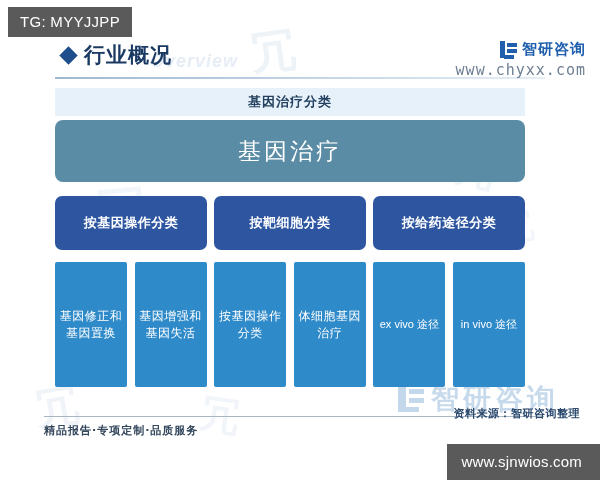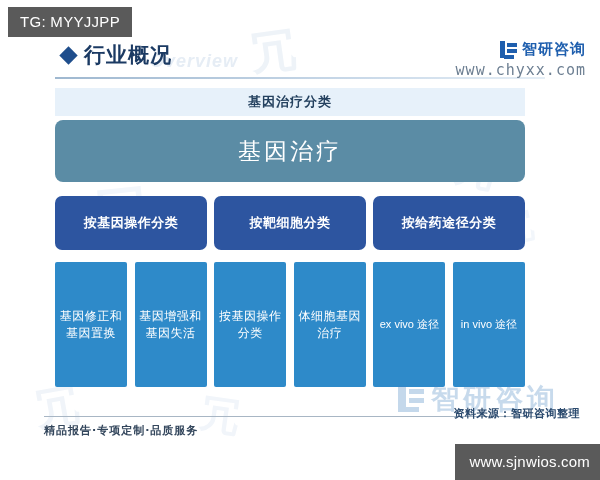--- a/index.html
+++ b/index.html
@@ -285,21 +285,21 @@
     padding: 6px 12px 7px 12px;
     letter-spacing: 0.3px;
     font-family: Liberation Sans, sans-serif;
   }
   #url-badge {
     position: absolute;
     right: 0px; bottom: 0px;
     background: #5a5a5a;
     color: #ffffff;
     font-size: 15px;
-    padding: 9px 10px 10px 14px;
+    padding: 9px 18px 10px 14px;
     letter-spacing: 0.2px;
     font-family: "Liberation Sans", "DejaVu Sans", sans-serif;
   }
 </style>
 </head>
 <body>
 
 <div id="slide">
 
   <div class="bg-swoosh sw1">冗</div>

